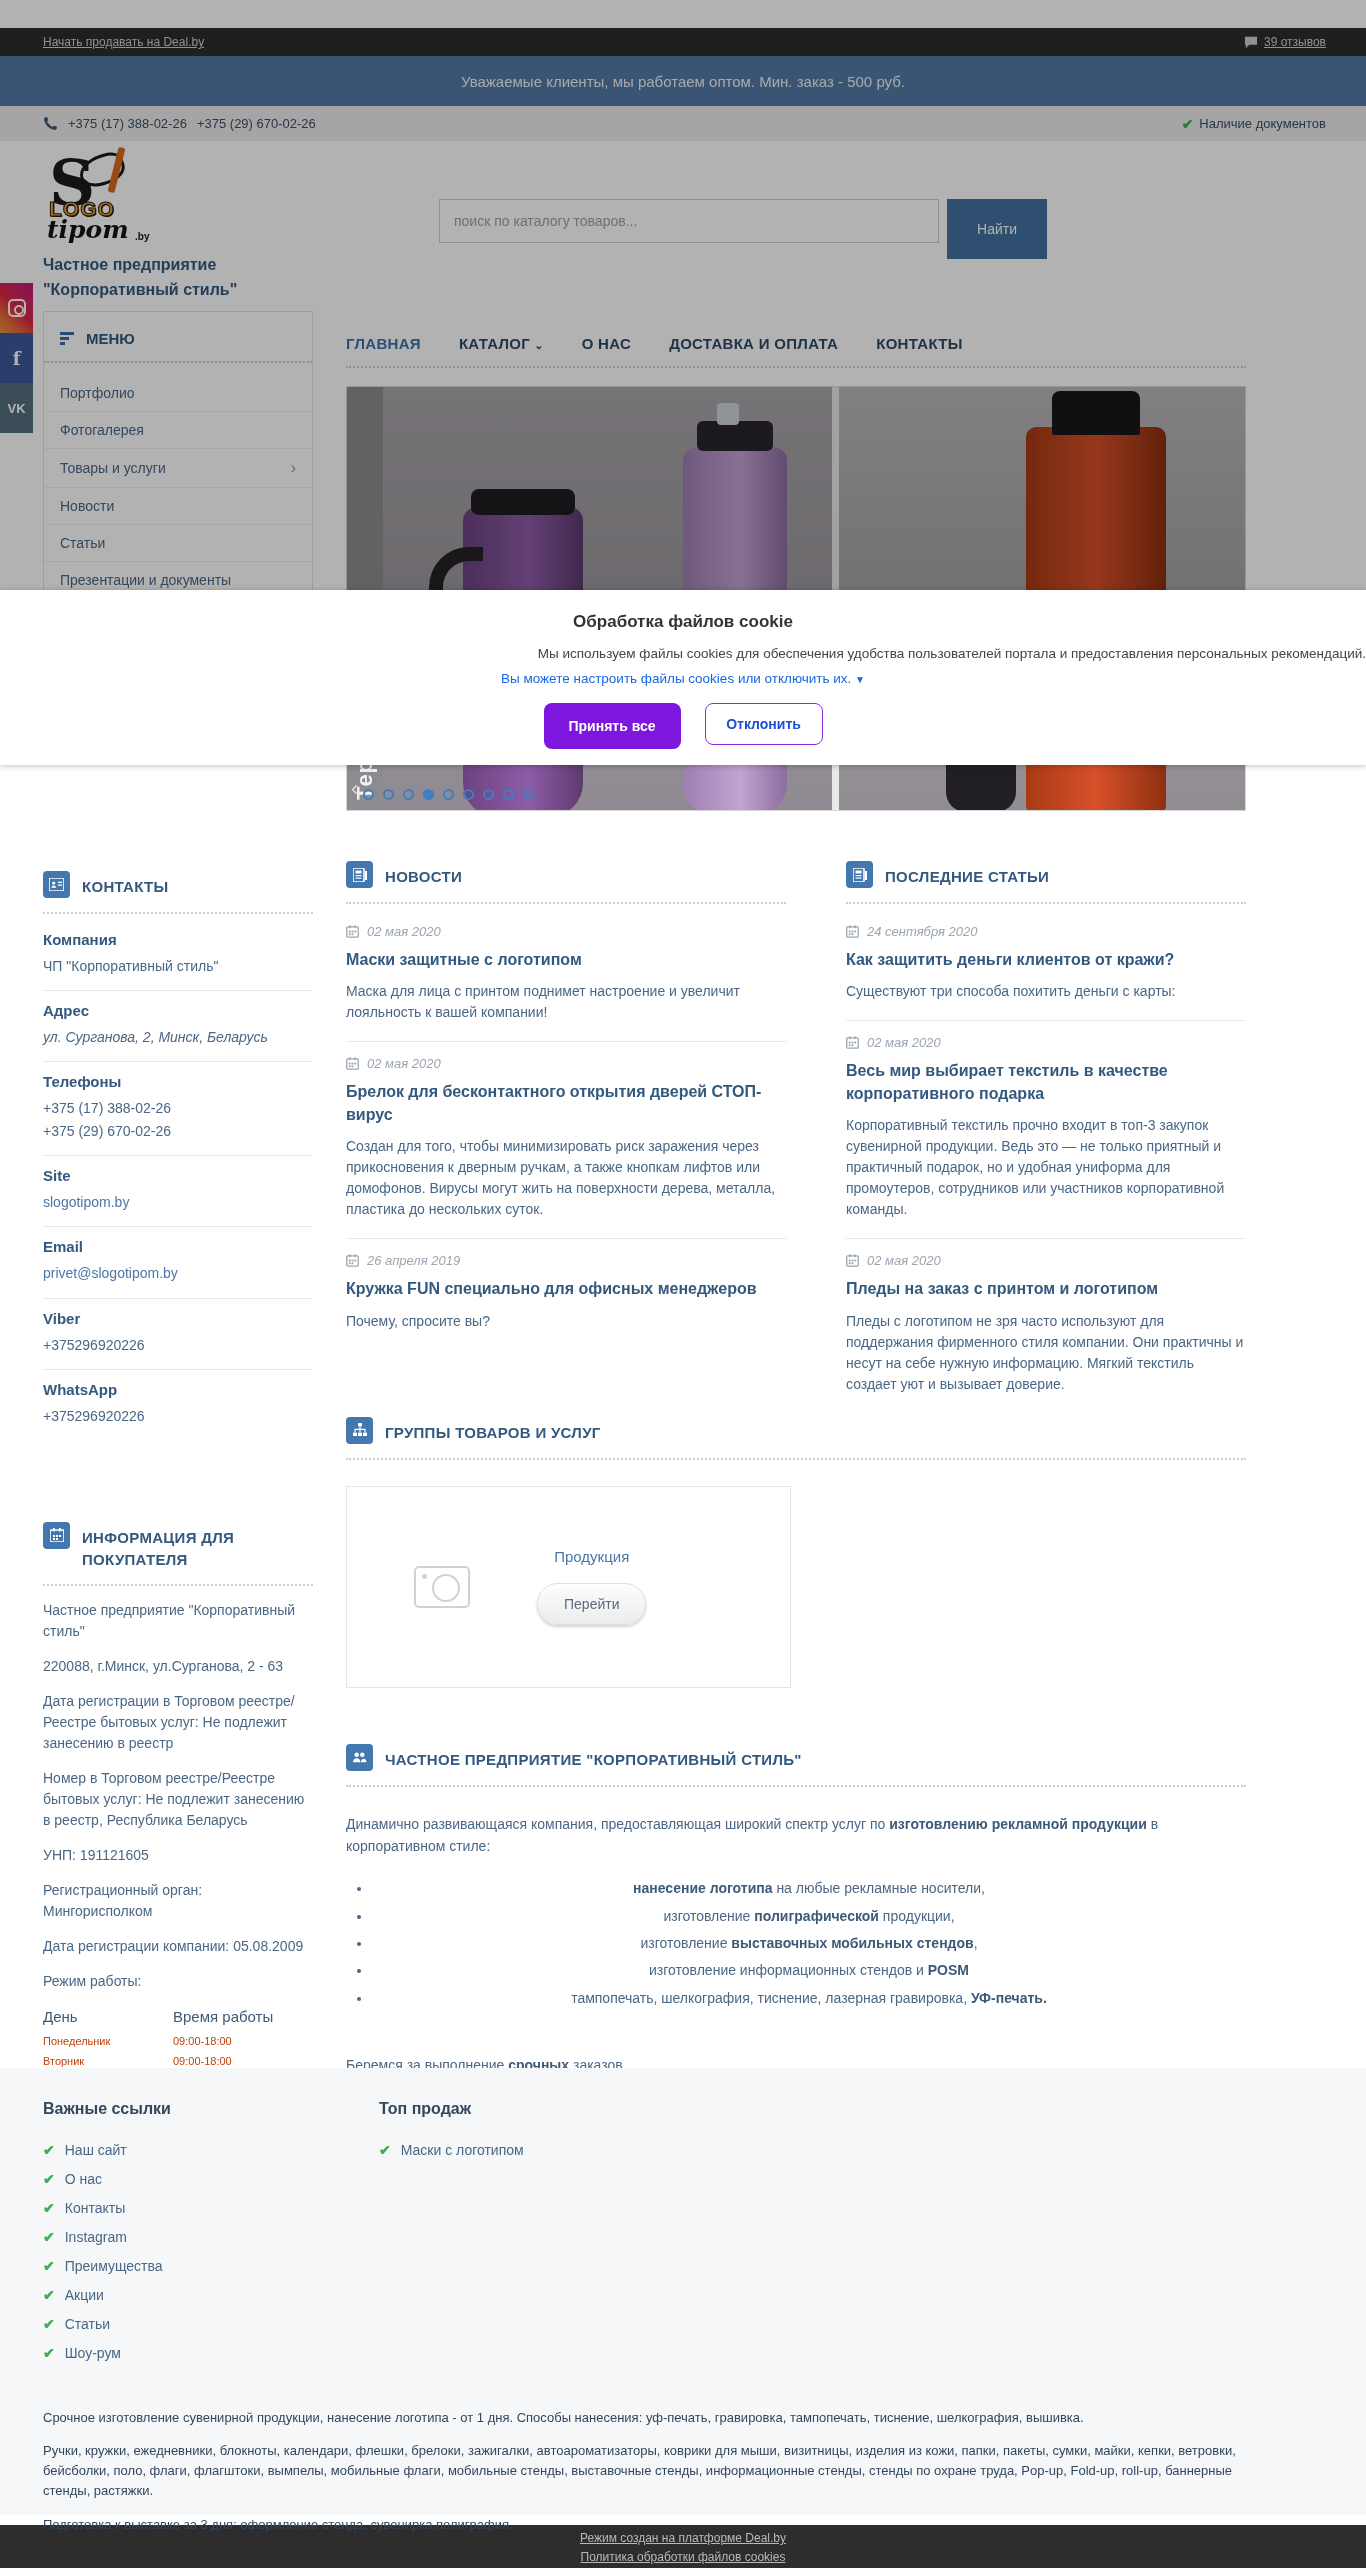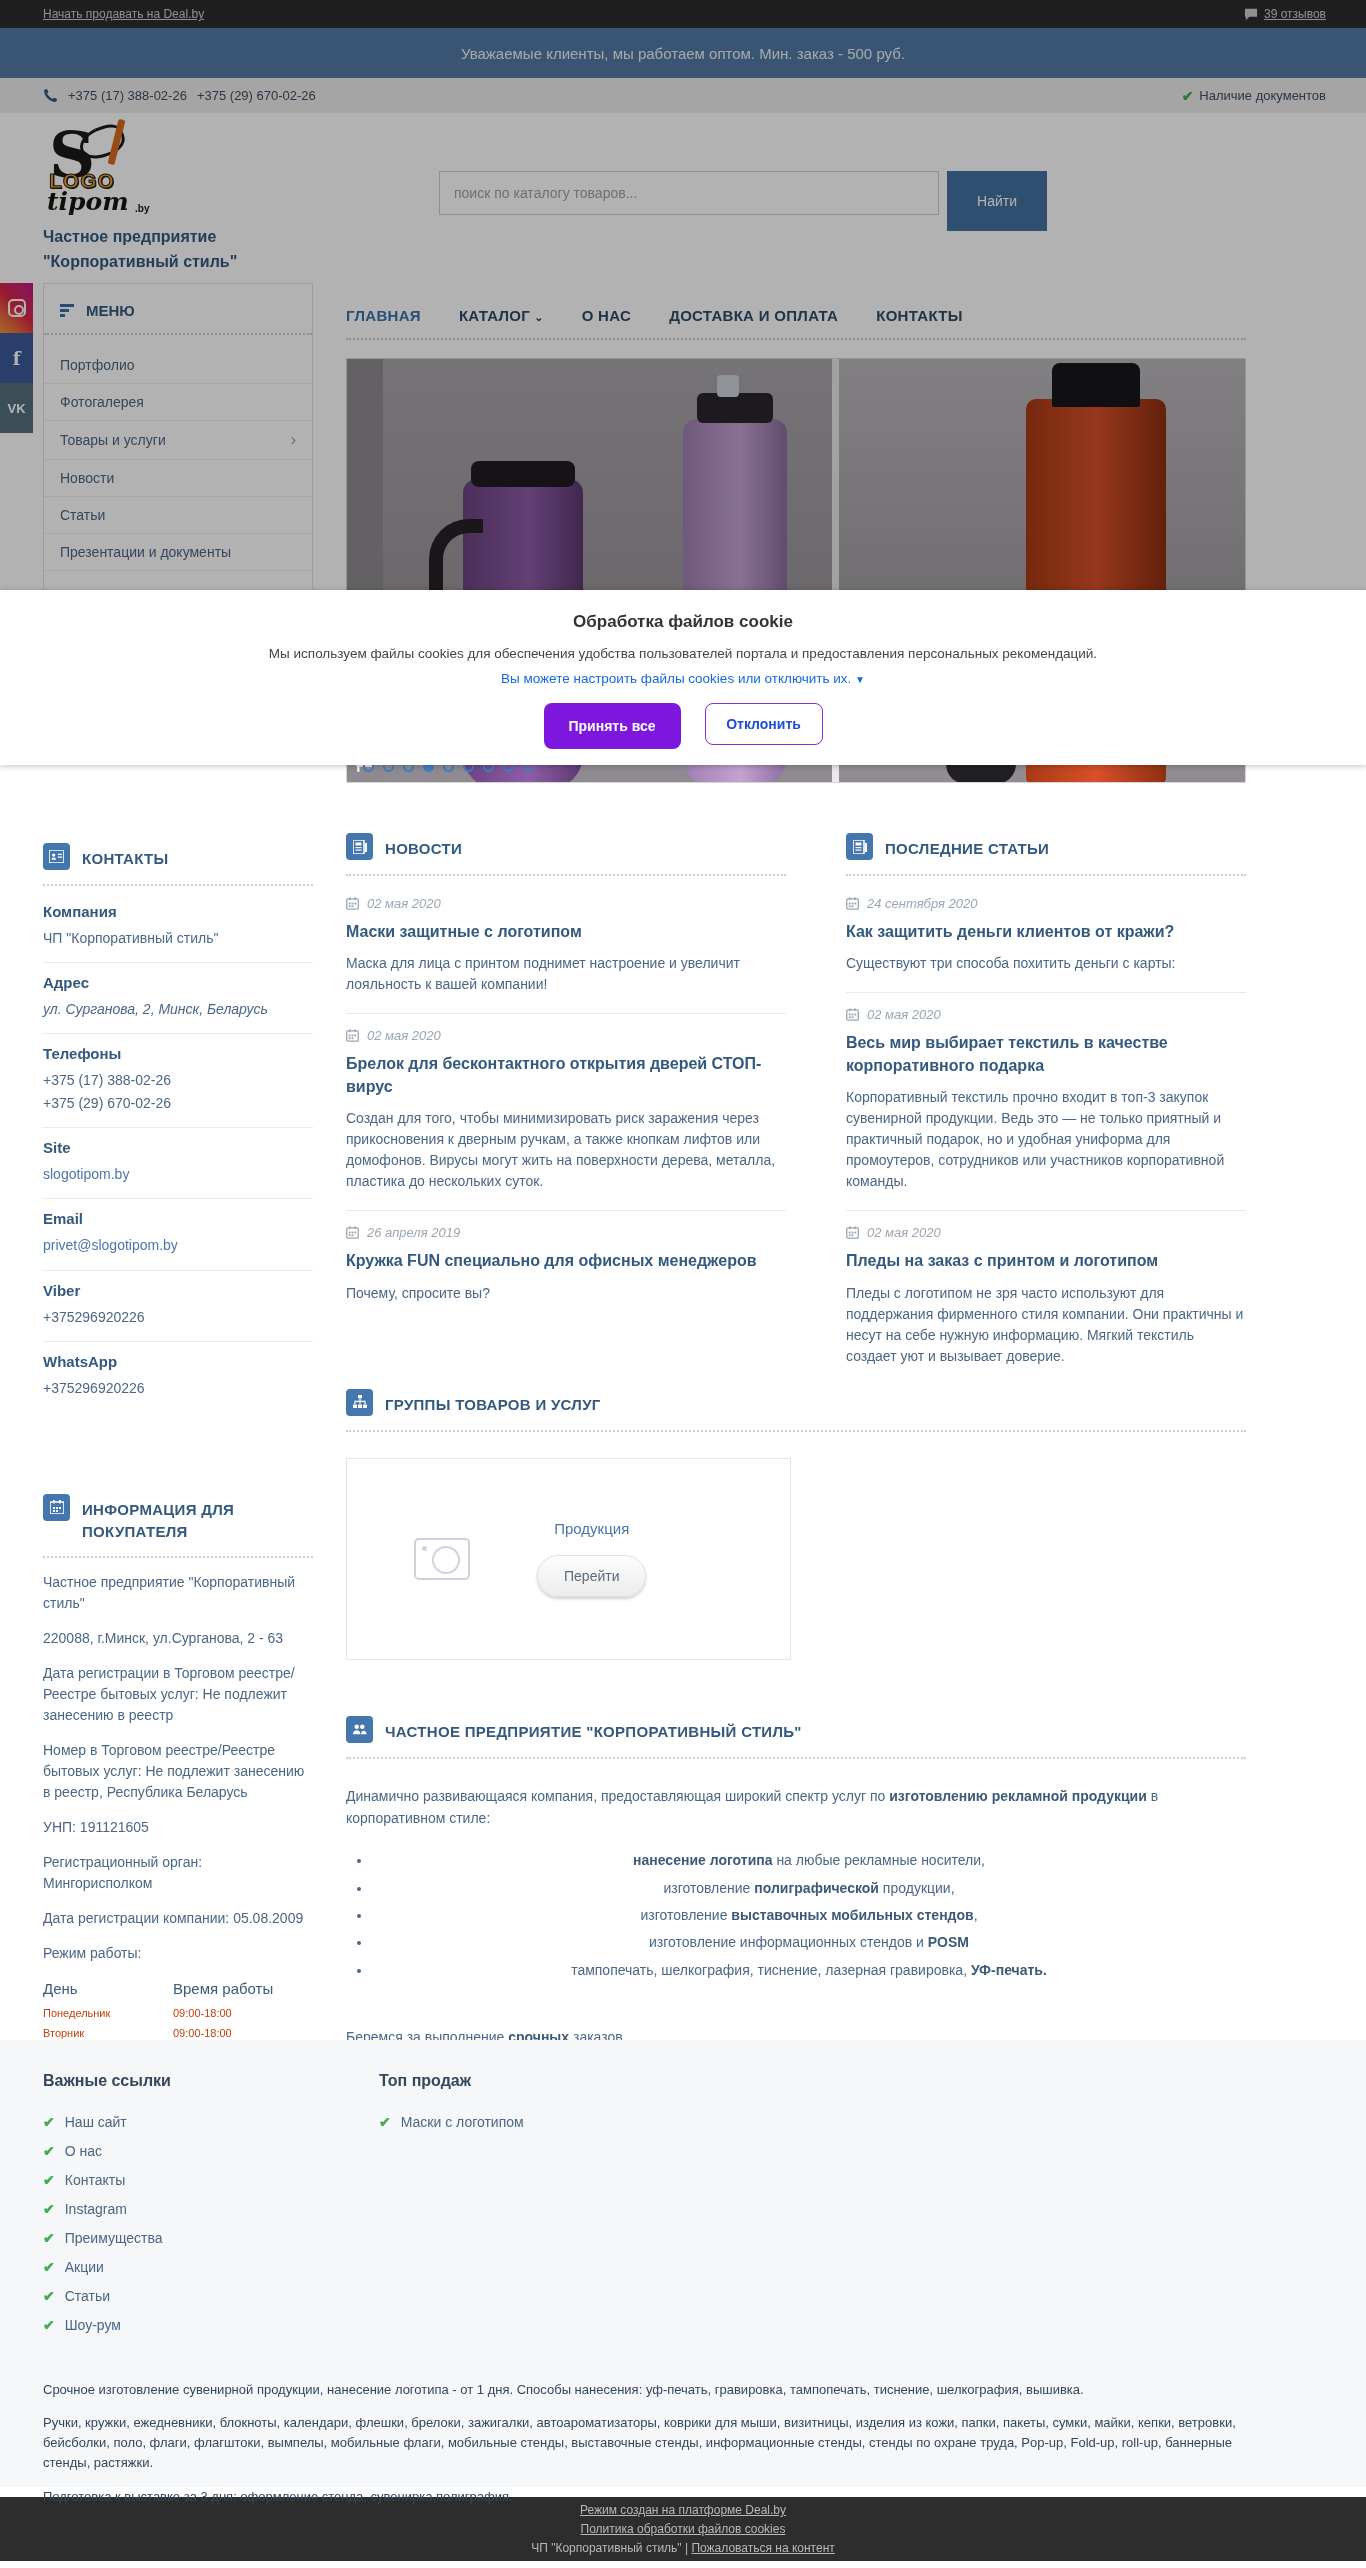--- a/index.html
+++ b/index.html
@@ -2,21 +2,21 @@
 <html><head>
 <meta charset="utf-8">
 <style>
   * { margin:0; padding:0; box-sizing:border-box; }
   html,body { background:#fff; }
   body { font-family:"Liberation Sans", sans-serif; width:1366px; }
   .page { position:relative; width:1366px; height:2568px; overflow:hidden; background:#fff; }
   a { text-decoration:none; }
 
   
-  .topbar { height:28px; background:#2d2d2d; }
+  .topbar { height:28px; background:#2d2d2d;margin-top:28px; }
   .container { width:1286px; margin:0 auto; padding:0 0 0 3px; position:relative; }
   .topbar .container { display:flex; justify-content:space-between; align-items:center; height:28px; }
   .sell-link { color:#cfcfcf; font-size:12px; text-decoration:underline; }
   .reviews { display:flex; align-items:center; gap:6px; color:#cfcfcf; font-size:12px; }
   .reviews a { color:#cfcfcf; text-decoration:underline; }
 
   
   .notice { height:50px; background:#527aa5; display:flex; align-items:center; justify-content:center; }
   .notice span { color:#eef2f6; font-size:15px; }
 
@@ -144,21 +144,21 @@
   .about-body { margin-top:26px; }
   .about-body p { font-size:14px; color:#4a6785; line-height:1.6; }
   .about-body b { color:#3d5a78; }
   .about ul { margin:18px 0 0 26px;text-align:center; }
   .about li { font-size:14px; color:#4a6785; line-height:1.95; }
   .p-gap { margin-top:42px; }
 
   
   .cookiebar { position:absolute; left:0; top:590px; width:1366px; height:175px; background:#fff; z-index:50; text-align:center; box-shadow:0 1px 6px rgba(0,0,0,.25); padding-top:22px; }
   .cookiebar h2 { font-size:17px; color:#333; margin-bottom:14px; }
-  .cookiebar .ck-text { font-size:13.5px; color:#444; margin-bottom:8px; }
+  .cookiebar .ck-text { font-size:13.5px; color:#444; margin-bottom:8px;text-align:right; }
   .ck-link { font-size:13.5px; color:#1668e3; cursor:pointer; }
   .ck-link .tri { font-size:10px; }
   .ck-btns { margin-top:16px; display:flex; justify-content:center; gap:24px; }
   .btn-accept { width:137px; height:46px; background:#7d17dd; color:#fff; font-size:14px; font-weight:bold; border:0; border-radius:8px; cursor:pointer; }
   .btn-decline { width:118px; height:42px; background:#fff; color:#1d4ed8; font-size:14px; font-weight:bold; border:1px solid #8d2be0; border-radius:8px; cursor:pointer; }
 
   
   .dim { position:absolute; left:0; top:0; width:1366px; height:590px; background:rgba(0,0,0,.30); z-index:40; pointer-events:none; }
 
   

